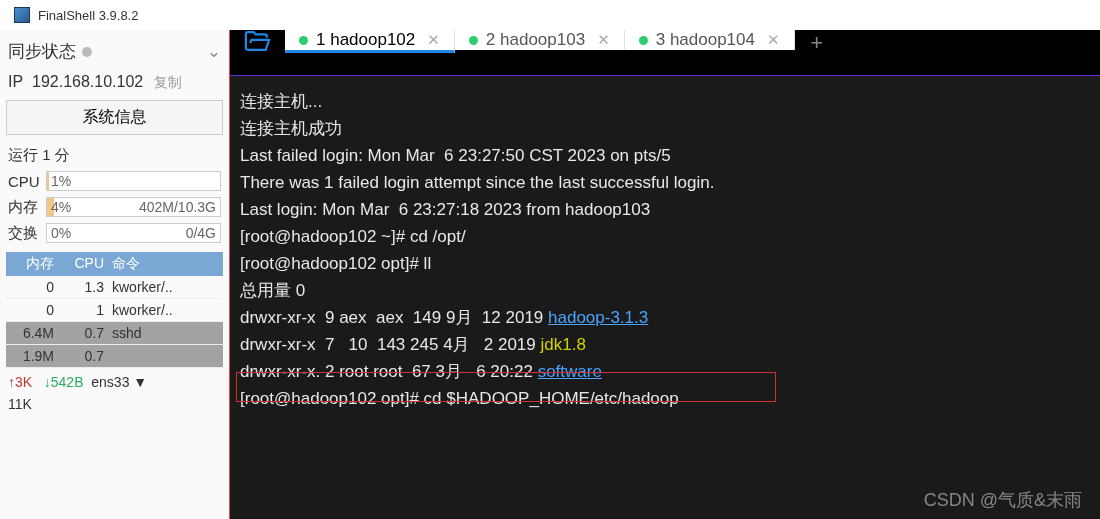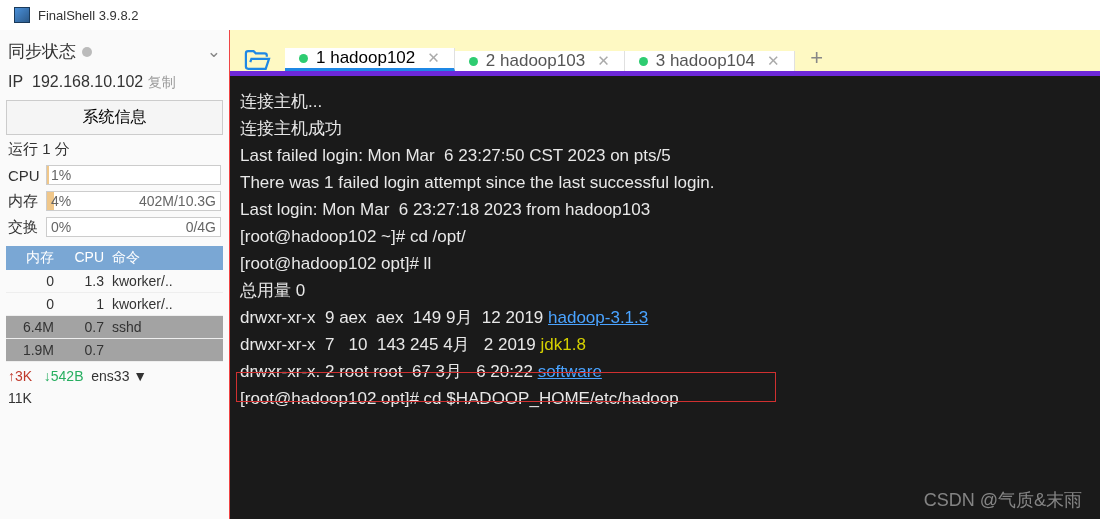--- a/index.html
+++ b/index.html
@@ -6,42 +6,42 @@
 body{width:1100px;height:519px;background:#fff;overflow:hidden;position:relative;font-size:14px;color:#333}
 .titlebar{height:30px;display:flex;align-items:center;padding:0 14px;background:#fff}
 .titlebar .logo{width:16px;height:16px;background:linear-gradient(135deg,#4a90d9,#2c5a8a);margin-right:8px;border:1px solid #1a3a5a}
 .titlebar .title{font-size:13px;color:#333}
 .main{display:flex;height:489px}
 .sidebar{width:230px;border-right:1px solid #ef4444;padding:4px 6px;font-size:15px;color:#333;background:#fafafa}
 .sync{display:flex;align-items:center;padding:6px 2px;font-size:17px}
 .sync-dot{width:10px;height:10px;border-radius:50%;background:#bbb;margin-left:6px}
 .chev{margin-left:auto;color:#888}
 .iprow{padding:4px 2px 8px;font-size:16px;color:#333}
-.copy{color:#999;font-size:14px;}
-.sysbtn{width:100%;padding:6px 0;text-align:center;border:1px solid #ccc;background:#f5f5f5;font-size:16px;margin-bottom:2px;cursor:pointer}
+.copy{color:#999;font-size:14px;margin-left:6px}
+.sysbtn{width:100%;padding:6px 0;text-align:center;border:1px solid #ccc;background:#f5f5f5;font-size:16px;margin-bottom:8px;cursor:pointer}
 .line{padding:3px 2px;font-size:15px}
 .metric{display:flex;align-items:center;padding:3px 2px;font-size:15px}
 .metric .lbl{width:38px}
 .bar{flex:1;height:20px;border:1px solid #ccc;background:#fff;position:relative;display:flex;align-items:center;padding:0 4px;color:#666;font-size:14px}
 .bar .fill{position:absolute;left:0;top:0;bottom:0;background:#e6a23c;opacity:.6}
 .bar .pct{position:relative;z-index:1}
 .bar .val{position:relative;z-index:1;margin-left:auto}
 .phead{display:flex;background:#7aa7d4;color:#fff;font-size:14px;margin-top:6px}
 .phead div{padding:3px 4px}
 .prow{display:flex;font-size:14px;border-bottom:1px solid #eee}
 .prow.alt{background:#a3a3a3}
 .prow div{padding:3px 4px;overflow:hidden;white-space:nowrap}
 .c-mem{width:52px;text-align:right}
 .c-cpu{width:50px;text-align:right}
 .c-cmd{flex:1}
 .netrow{padding:6px 2px;font-size:14px}
 .up{color:#c0392b}
 .dn{color:#27ae60}
 .content{flex:1;display:flex;flex-direction:column;background:#fff}
-.tabbar{height:46px;display:flex;align-items:flex-end;border-bottom:5px solid #6d28d9;background:#fef9c3}
+.tabbar{height:46px;display:flex;align-items:flex-start;border-bottom:1px solid #6d28d9;background:#000000}
 .folder{width:55px;display:flex;align-items:center;justify-content:center}
 .folder svg{width:28px;height:22px}
 .tab{display:flex;align-items:center;padding:0 14px;border-right:1px solid #e0e0e0;background:#fff;font-size:17px;color:#555;cursor:pointer}
 .tab.active{border-bottom:3px solid #1e88e5;color:#000;font-weight:500}
 .tdot{width:9px;height:9px;border-radius:50%;background:#2ecc71;margin-right:8px}
 .tclose{margin-left:12px;color:#aaa;font-size:15px}
 .plus{width:44px;display:flex;align-items:center;justify-content:center;font-size:22px;color:#888;cursor:pointer}
 .term{flex:1;background:#1a1a1a;color:#e8e8e8;font-family:Consolas,monospace;font-size:17px;line-height:26px;padding:12px 10px;position:relative;white-space:pre}
 .t-link{color:#4aa3ff;text-decoration:underline}
 .t-yel{color:#d4d000}

